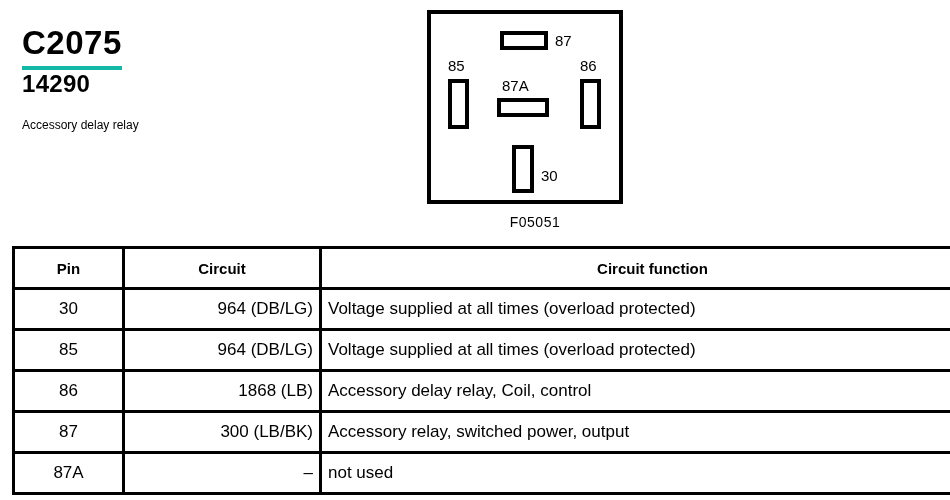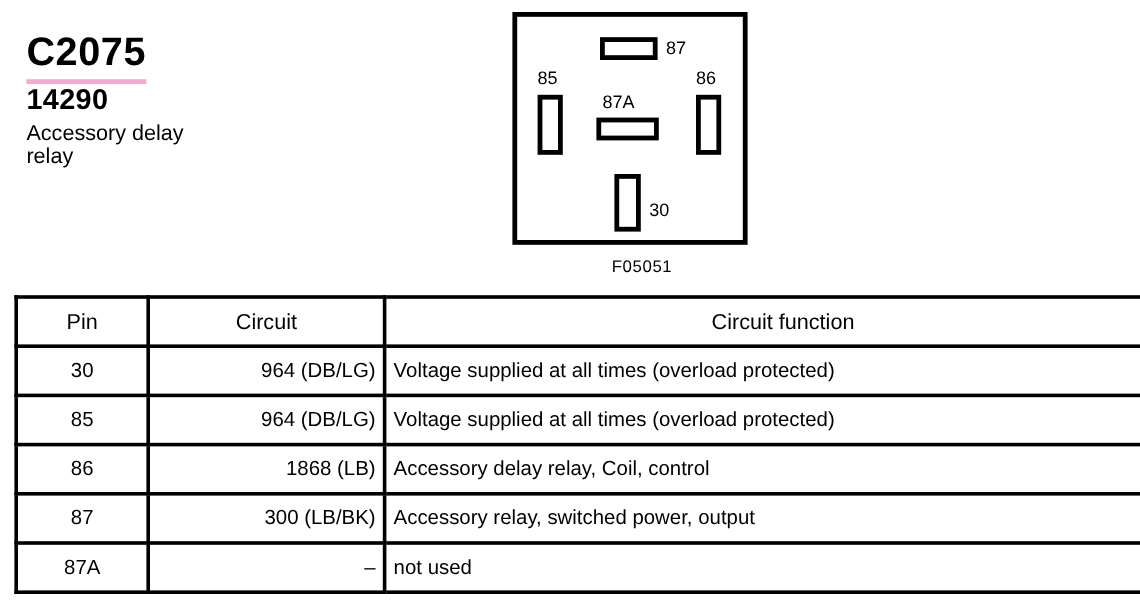--- a/index.html
+++ b/index.html
@@ -22,34 +22,34 @@
     left: 22px;
     top: 24px;
     width: 260px;
   }
   #connector-id {
     font-size: 33px;
     font-weight: bold;
     line-height: 38px;
     letter-spacing: 0.5px;
     display: inline-block;
-    border-bottom: 4px solid #f9a8d4;
+    border-bottom: 4px solid #14b8a6;
     padding-bottom: 4px;
   }
   #part-number {
     font-size: 24px;
     font-weight: bold;
     line-height: 28px;
     margin-top: 0;
     letter-spacing: 0.3px;
   }
   #component-description {
-    font-size: 18px;
+    font-size: 12px;
     line-height: 19px;
-    margin-top: 4px;
+    margin-top: 18px;
     max-width: 150px;
   }
 
   
   #relay-diagram {
     position: absolute;
     left: 427px;
     top: 10px;
     width: 196px;
     height: 194px;
@@ -114,22 +114,22 @@
   #pin-table th,
   #pin-table td {
     border: 3px solid #000;
     height: 38px;
     padding: 0 6px;
     font-size: 17px;
     font-weight: normal;
     vertical-align: middle;
   }
   #pin-table th {
-    font-weight: normal;
-    font-size: 18px;
+    font-weight: bold;
+    font-size: 15px;
     text-align: center;
   }
   .col-pin      { width: 95px;  text-align: center; }
   .col-circuit  { width: 182px; text-align: right; }
   .col-function { width: 649px; text-align: left; padding-left: 14px; }
 </style>
 </head>
 <body>
 
 <div id="header-block">

